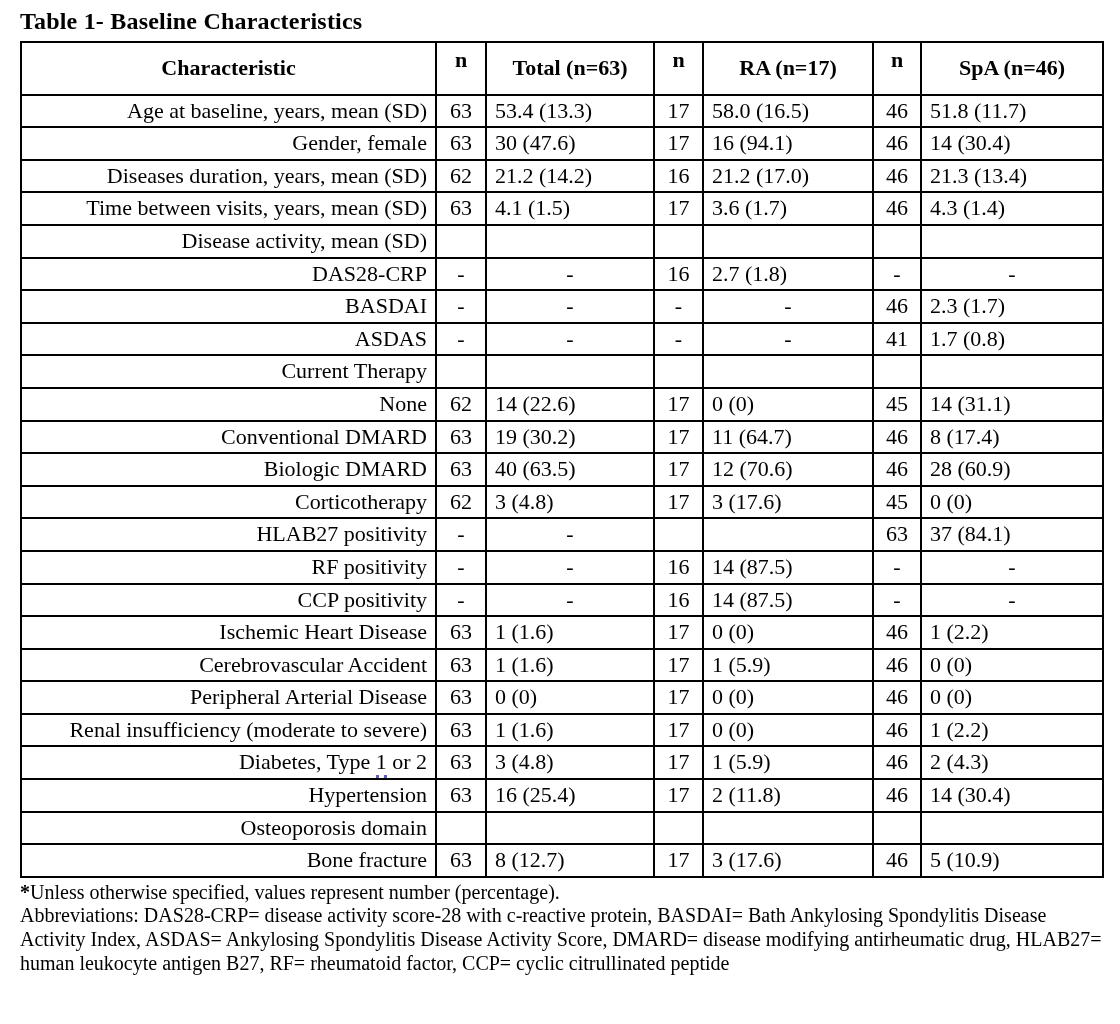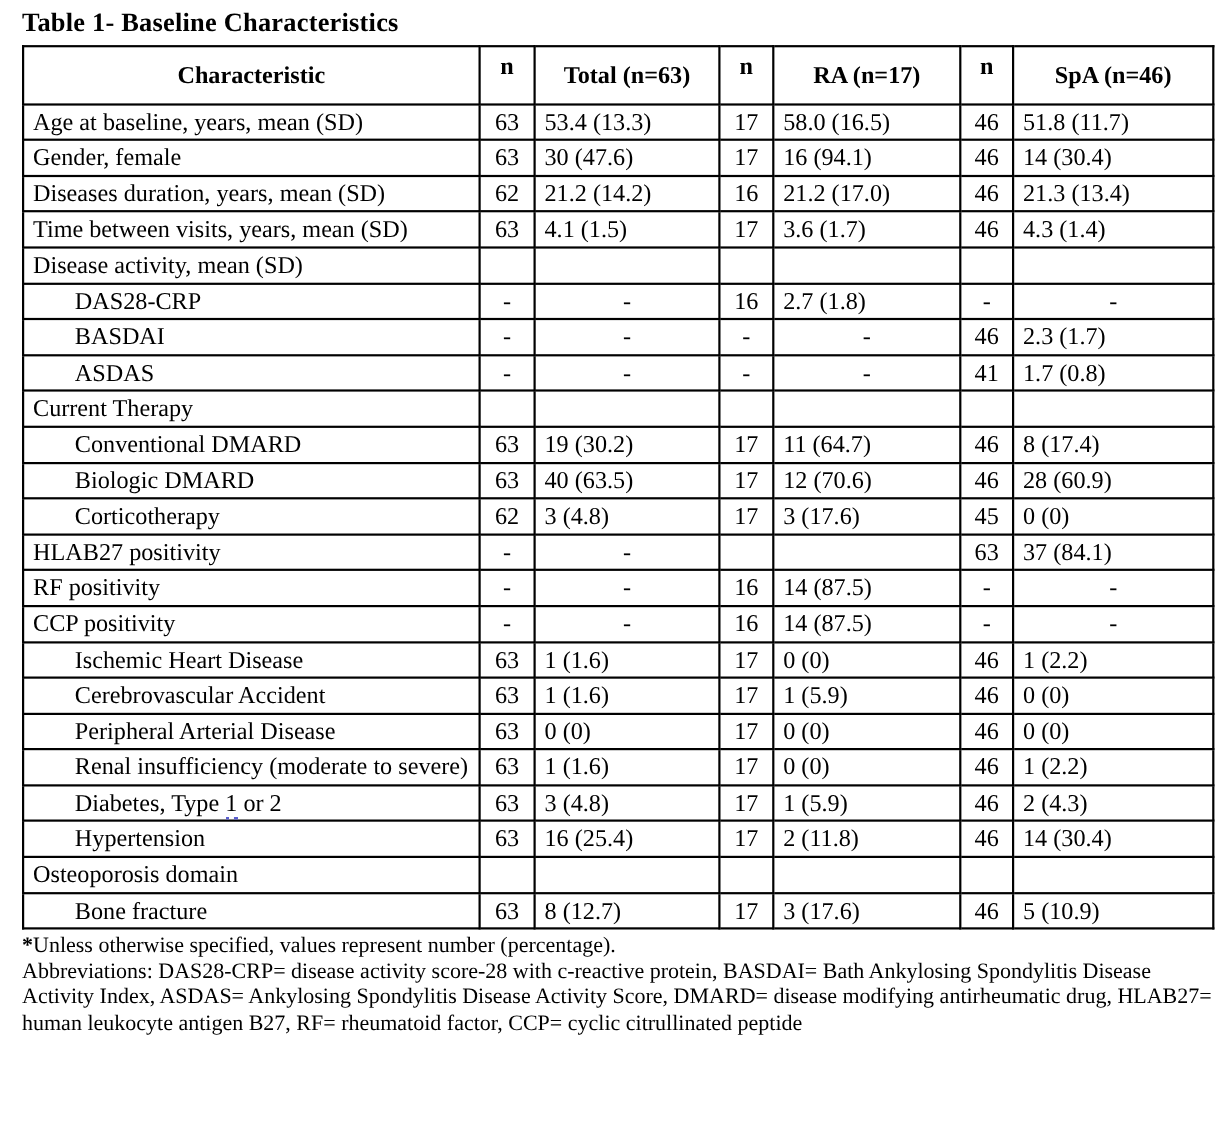--- a/index.html
+++ b/index.html
@@ -36,21 +36,21 @@
     vertical-align: top;
     overflow: hidden;
     white-space: normal;
   }
   table.baseline thead th {
     font-weight: bold;
     text-align: center;
     padding: 11px 8px;
   }
   table.baseline thead th.c-n { text-align: center; padding: 3px 2px; }
-  td.c-label { text-align: left; }
+  td.c-label { text-align: right; }
   td.c-label.indent { padding-left: 46px; margin-top: 46px; }
   td.c-n { text-align: center; padding-left: 2px; padding-right: 2px; }
   td.c-val { text-align: left; }
   td.dash { text-align: center; }
   .grammar-mark {
     border-bottom: 3px dotted #5b5fd0;
     padding-bottom: 1px;
   }
   .footnotes {
     width: 1090px;
@@ -165,20 +165,29 @@
         <tr>
           <td class="c-label">Current Therapy</td>
           <td class="c-n"></td>
           <td class="c-val"></td>
           <td class="c-n"></td>
           <td class="c-val"></td>
           <td class="c-n"></td>
           <td class="c-val"></td>
         </tr>
         <tr>
+          <td class="c-label indent">None</td>
+          <td class="c-n">62</td>
+          <td class="c-val">14 (22.6)</td>
+          <td class="c-n">17</td>
+          <td class="c-val">0 (0)</td>
+          <td class="c-n">45</td>
+          <td class="c-val">14 (31.1)</td>
+        </tr>
+        <tr>
           <td class="c-label indent">Conventional DMARD</td>
           <td class="c-n">63</td>
           <td class="c-val">19 (30.2)</td>
           <td class="c-n">17</td>
           <td class="c-val">11 (64.7)</td>
           <td class="c-n">46</td>
           <td class="c-val">8 (17.4)</td>
         </tr>
         <tr>
           <td class="c-label indent">Biologic DMARD</td>

